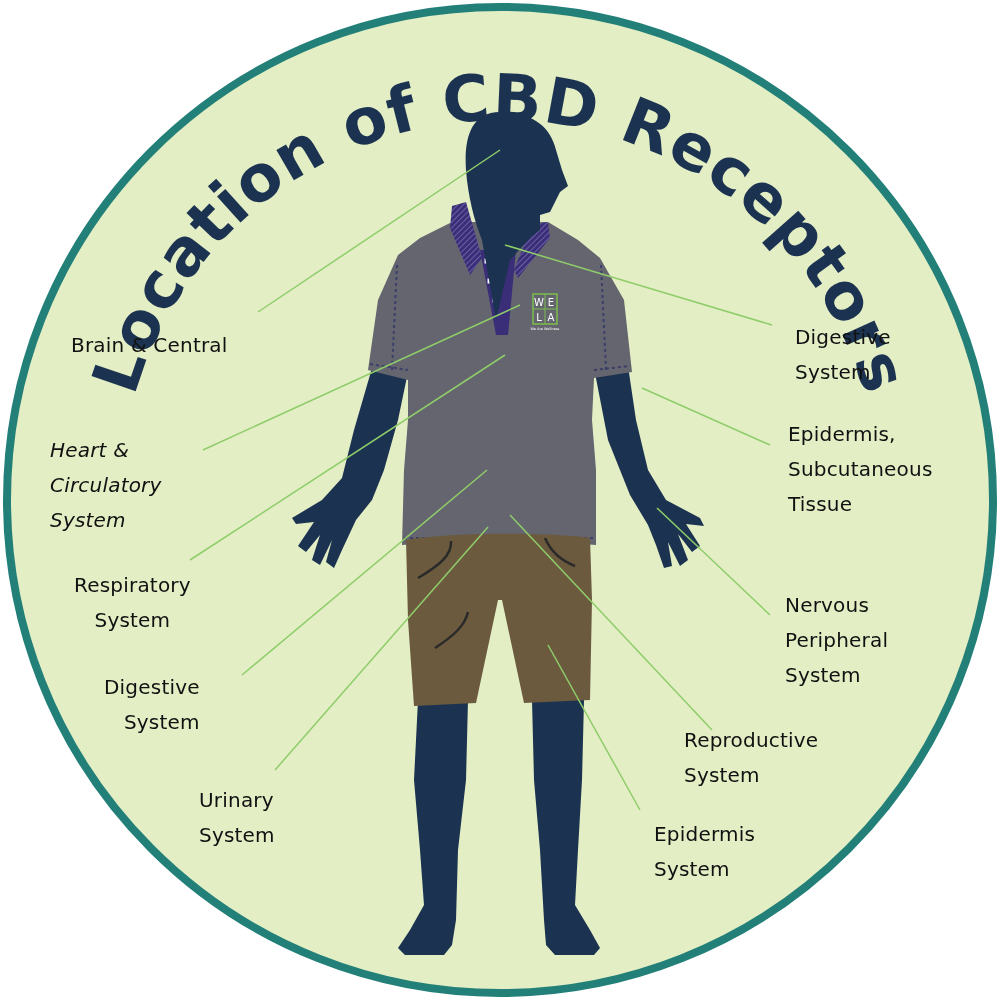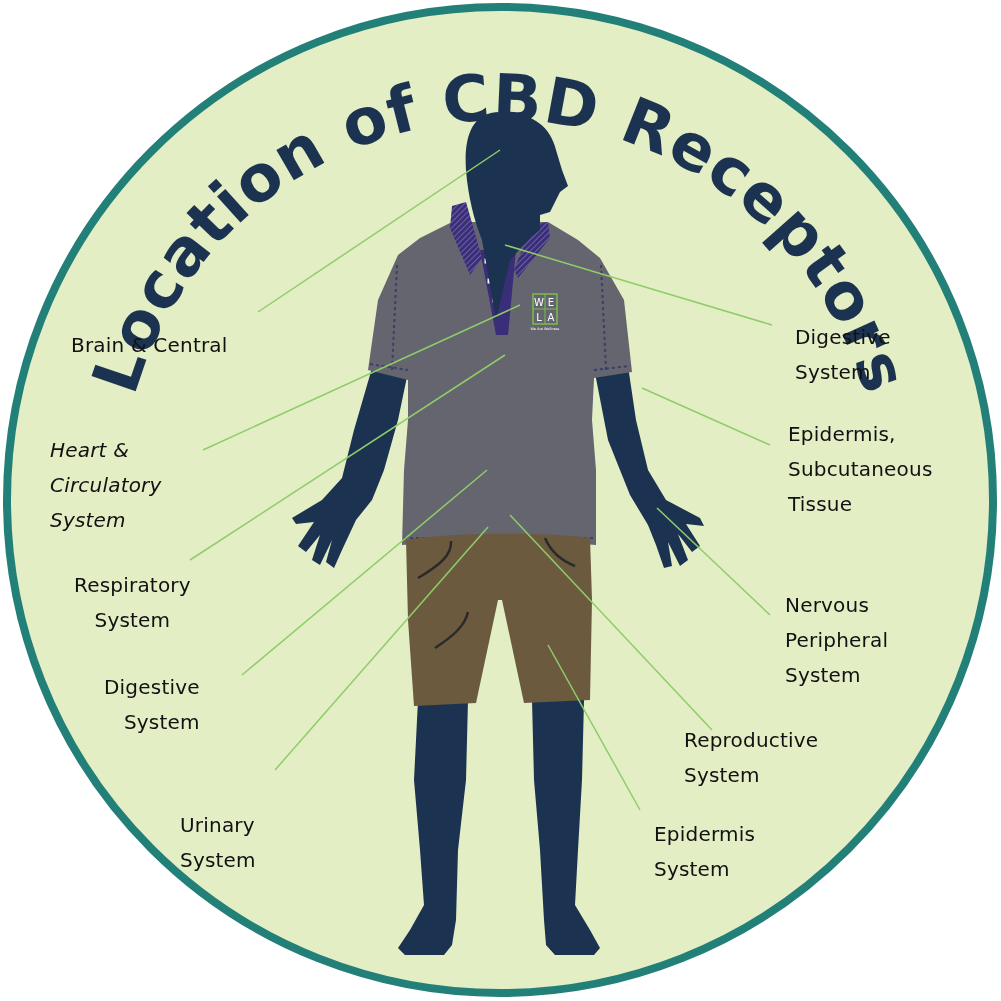--- a/index.html
+++ b/index.html
@@ -103,21 +103,21 @@
     <span>System</span>
   </div>
   <div class="label" style="left:74px; top:568px;text-align:center;">
     <span>Respiratory</span>
     <span>System</span>
   </div>
   <div class="label" style="left:104px; top:670px;text-align:right;">
     <span>Digestive</span>
     <span>System</span>
   </div>
-  <div class="label" style="left:180px; top:783px;margin-top:25px;">
+  <div class="label" style="left:199px; top:783px;">
     <span>Urinary</span>
     <span>System</span>
   </div>
 
   <div class="label" style="left:795px; top:320px;">
     <span>Digestive</span>
     <span>System</span>
   </div>
   <div class="label" style="left:788px; top:417px;">
     <span>Epidermis,</span>

